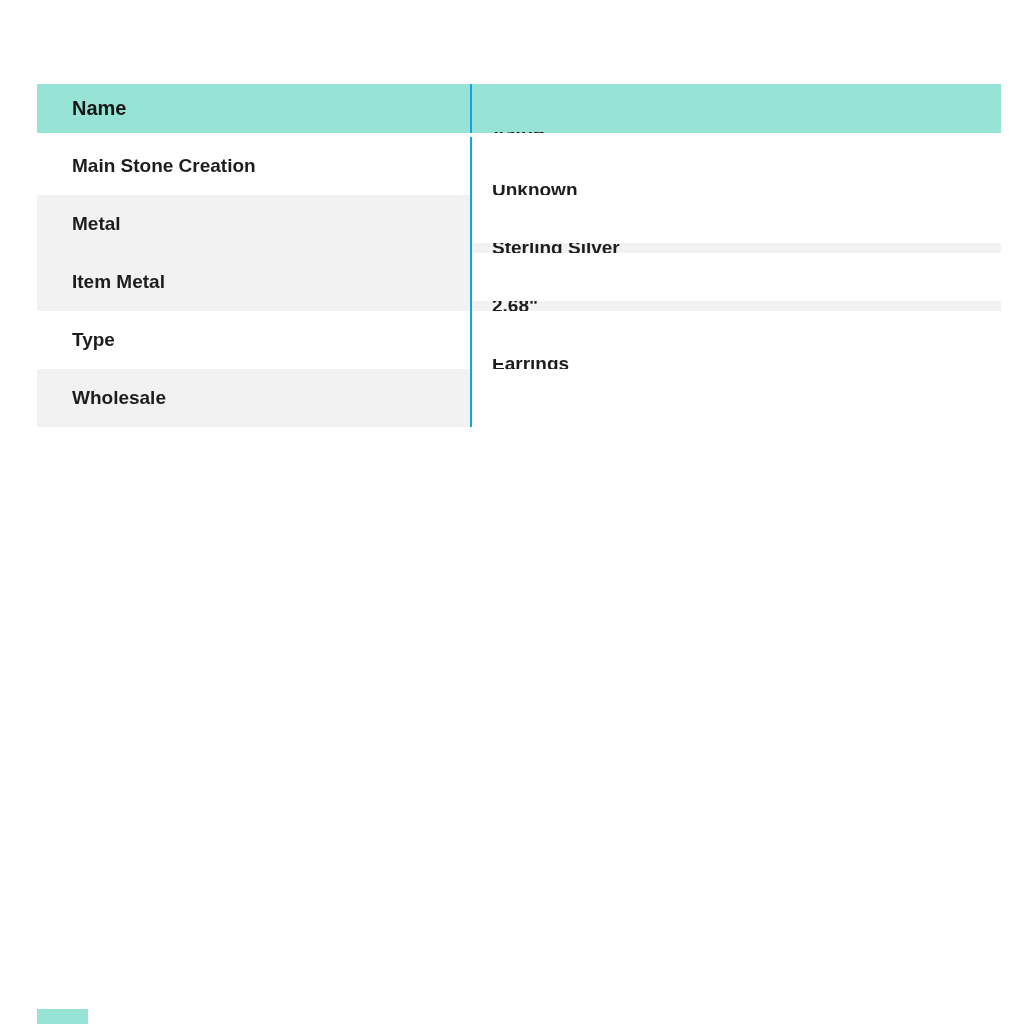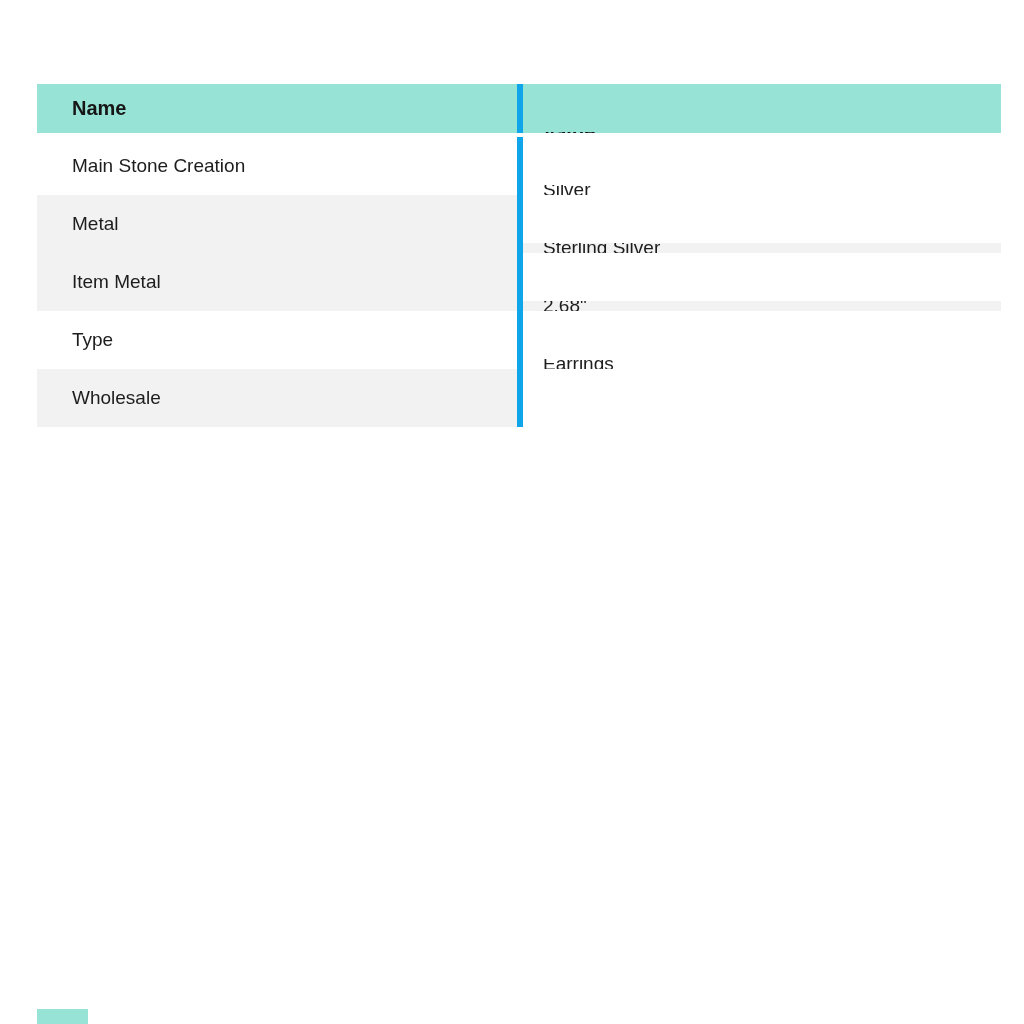--- a/index.html
+++ b/index.html
@@ -32,38 +32,39 @@
   .cell-name, .cell-value {
     display: flex;
     align-items: center;
     box-sizing: border-box;
     color: var(--text, #1d1d1d);
     font-size: 19px;
     white-space: nowrap;
     overflow: hidden;
   }
   .cell-name {
-    width: 486px;
+    width: 435px;
     padding-left: 35px;
-    border-right: 6px solid #0ea5e9;
+    border-right: 2px solid #0ea5e9;
   }
   .cell-value {
     flex: 1;
     padding-left: 20px;
     margin-top: 48px;
   }
   .header-row .cell-name,
   .header-row .cell-value {
     font-size: 20px;
     font-weight: 600;
     color: var(--header_text, #161616);
   }
   .row {
     display: flex;
     height: 58px;
+    font-weight: bold;
   }
   .row.shaded .cell-name,
   .row.shaded .cell-value {
     background: var(--row_shaded_bg, #f2f2f2);
   }
   .row.plain .cell-name,
   .row.plain .cell-value {
     background: #ffffff;
   }
   
@@ -81,21 +82,21 @@
 
 <div class="spec-table">
   <div class="header-row">
     <div class="cell-name">Name</div>
     <div class="cell-value">Value</div>
   </div>
   <div class="header-gap"></div>
   <div id="table-body">
   <div class="row plain">
     <div class="cell-name">Main Stone Creation</div>
-    <div class="cell-value">Silver</div>
+    <div class="cell-value">Unknown</div>
   </div>
 
   <div class="row shaded">
     <div class="cell-name">Metal</div>
     <div class="cell-value">Sterling Silver</div>
   </div>
 
 
 
 

